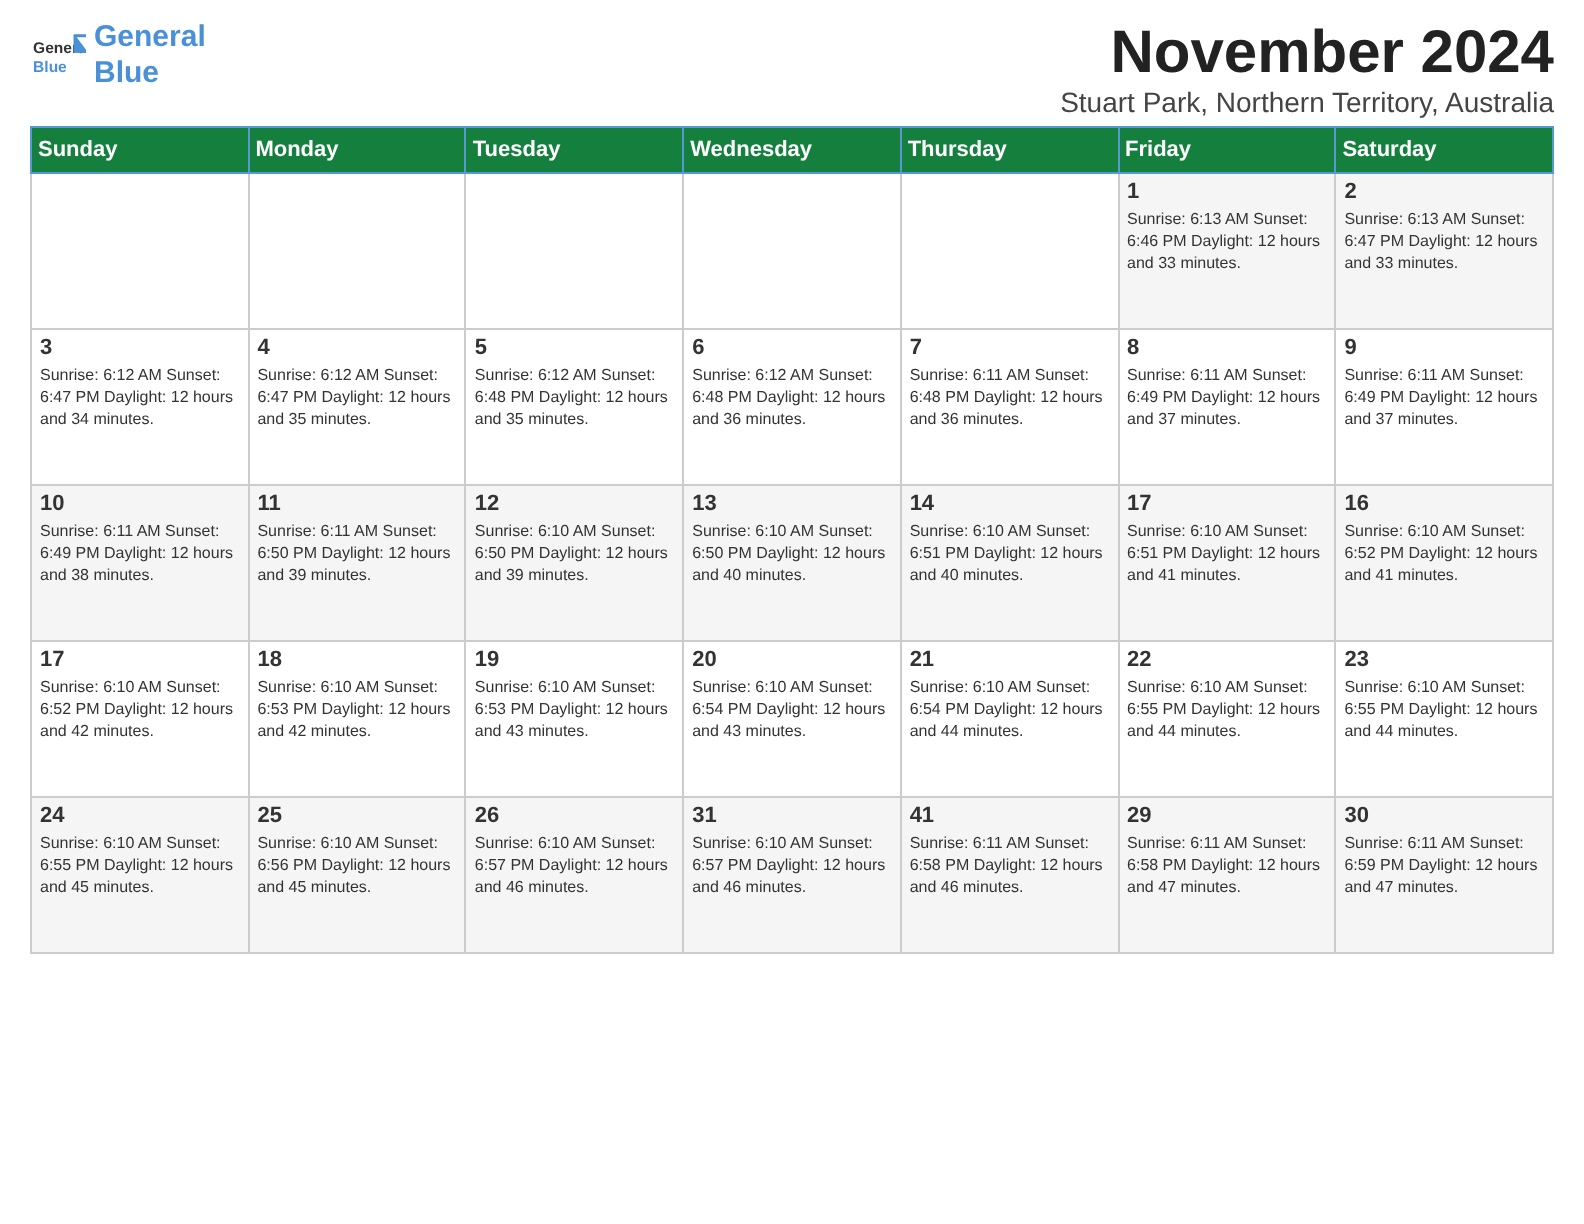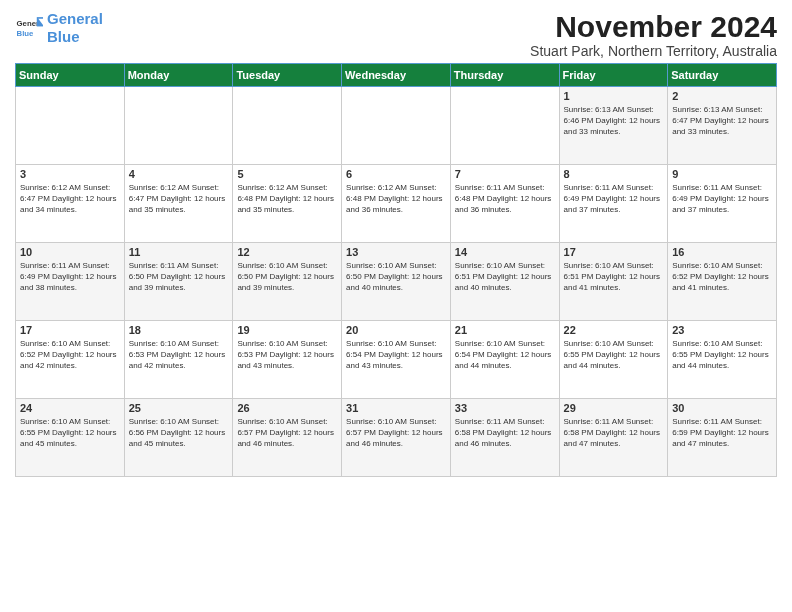--- a/index.html
+++ b/index.html
@@ -300,21 +300,21 @@
 Sunset: 6:57 PM
 Daylight: 12 hours and 46 minutes.</div>
           </td>
           <td>
             <span class="day-num">31</span>
             <div class="day-info">Sunrise: 6:10 AM
 Sunset: 6:57 PM
 Daylight: 12 hours and 46 minutes.</div>
           </td>
           <td>
-            <span class="day-num">33</span>
+            <span class="day-num">41</span>
             <div class="day-info">Sunrise: 6:11 AM
 Sunset: 6:58 PM
 Daylight: 12 hours and 46 minutes.</div>
           </td>
           <td>
             <span class="day-num">29</span>
             <div class="day-info">Sunrise: 6:11 AM
 Sunset: 6:58 PM
 Daylight: 12 hours and 47 minutes.</div>
           </td>

